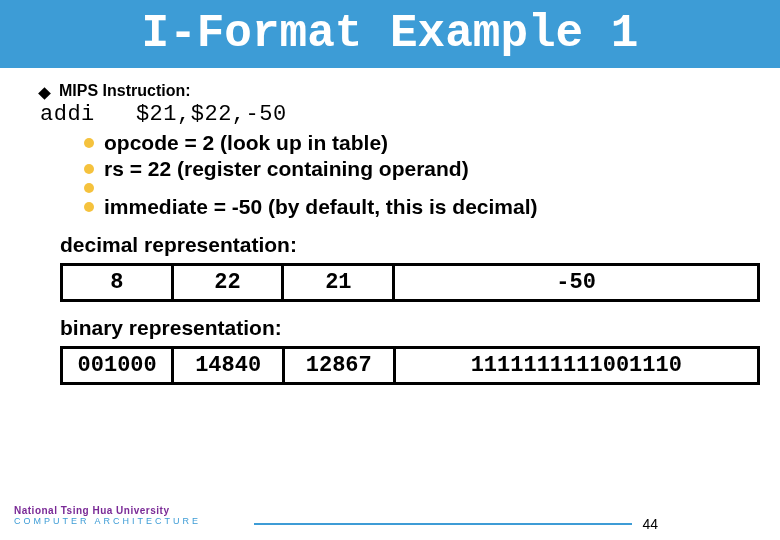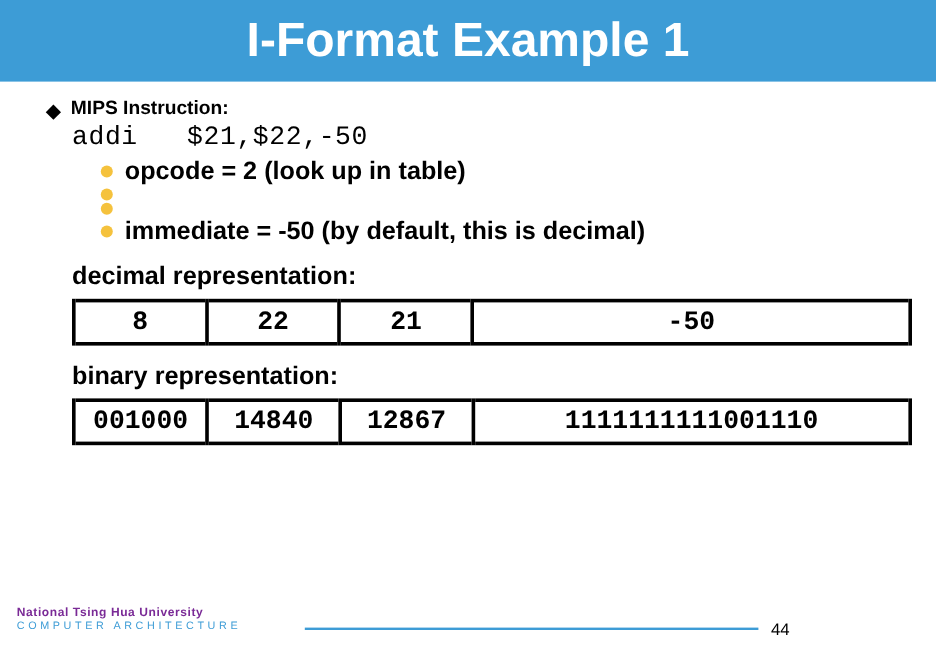--- a/index.html
+++ b/index.html
@@ -1,22 +1,22 @@
 <!DOCTYPE html>
 <html><head>
 <meta charset="utf-8">
 <style>
   html,body{margin:0;padding:0;width:780px;height:540px;background:#fff;font-family:Arial,Helvetica,sans-serif;overflow:hidden}
   .title-bar{background:#3d9cd6;height:68px;display:flex;align-items:center;justify-content:center}
-  .title{font-family:Liberation Sans, sans-serif;font-size:40px;font-weight:bold;color:#fff}
+  .title{font-family:Liberation Mono, monospace;font-size:46px;font-weight:bold;color:#fff}
   .content{padding:14px 40px 0 40px}
   .heading-row{display:flex;align-items:flex-start;margin-bottom:2px}
   .dia{width:9px;height:9px;background:#000;transform:rotate(45deg);margin-top:7px;margin-right:10px;flex-shrink:0}
   .heading{font-size:16px;font-weight:bold}
-  .code{font-family:"Courier New",monospace;font-size:22px;margin-left:20px;letter-spacing:0.5px;white-space:pre}
+  .code{font-family:"Courier New",monospace;font-size:22px;letter-spacing:0.5px;white-space:pre}
   .bullets{margin:4px 0 10px 44px}
   .brow{display:flex;align-items:center;margin:2px 0}
   .dot{width:10px;height:10px;border-radius:50%;background:#f5c23d;margin-right:10px;flex-shrink:0}
   .btxt{font-size:21px;font-weight:bold}
   .sub{font-size:21px;font-weight:bold;margin:14px 0 6px 20px}
   .tbl{border:3px solid #000;border-collapse:collapse;margin:0 20px;width:700px}
   .tbl td{border-left:3px solid #000;border-right:3px solid #000;text-align:center;font-family:"Courier New",monospace;font-size:22px;font-weight:bold;padding:4px 0}
   .c1{width:110px}.c2{width:110px}.c3{width:110px}.c4{width:370px}
   .footer{position:absolute;bottom:8px;left:0;width:672px;display:flex;align-items:center;padding:0 14px;box-sizing:border-box}
   .fline{height:2px;background:#3d9cd6;flex:1;margin-right:10px}
@@ -39,20 +39,21 @@
   </div>
   <div class="code">addi   $21,$22,-50</div>
 
   <div class="bullets">
     <div class="brow">
       <div class="dot"></div>
       <div class="btxt">opcode = 2 (look up in table)</div>
     </div>
     <div class="brow">
       <div class="dot"></div>
+      <div class="btxt">rs = 22 (register containing operand)</div>
     </div>
     <div class="brow">
       <div class="dot"></div>
     </div>
     <div class="brow">
       <div class="dot"></div>
       <div class="btxt">immediate = -50 (by default, this is decimal)</div>
     </div>
   </div>
 

